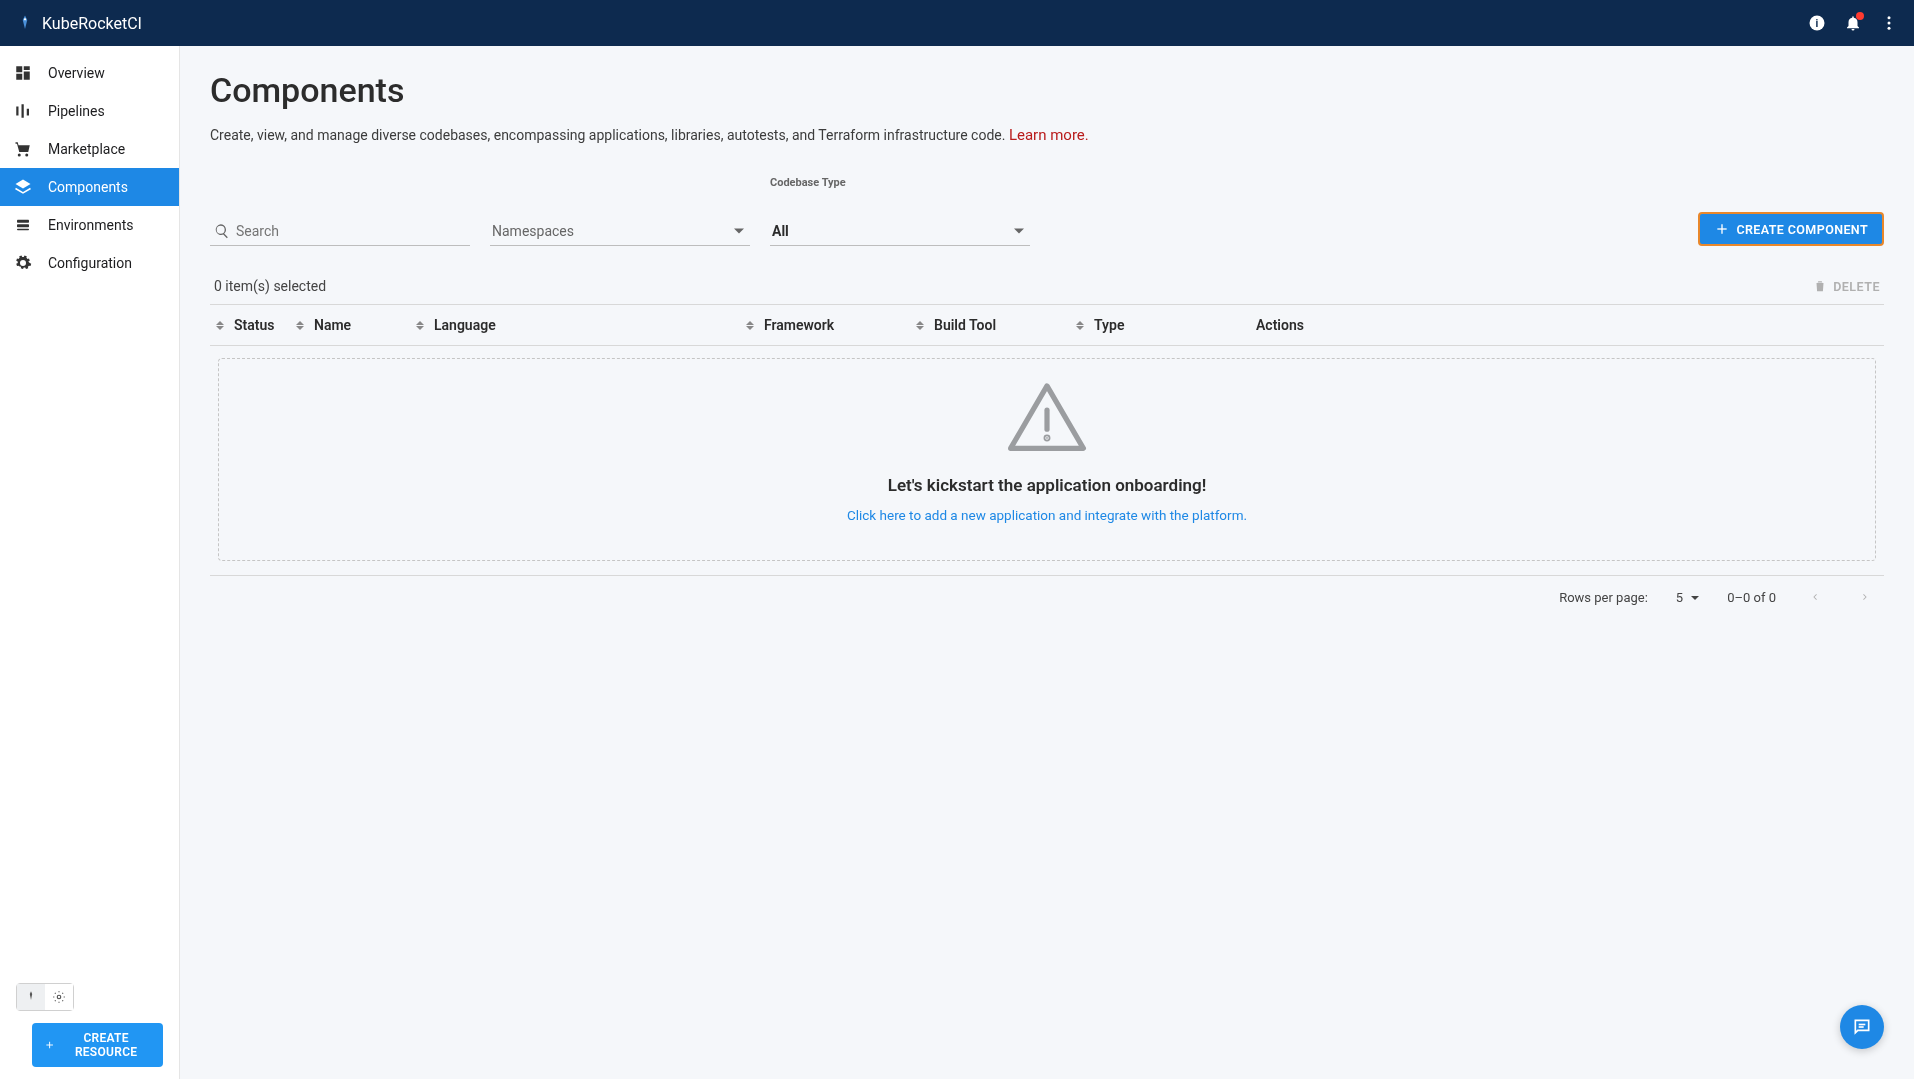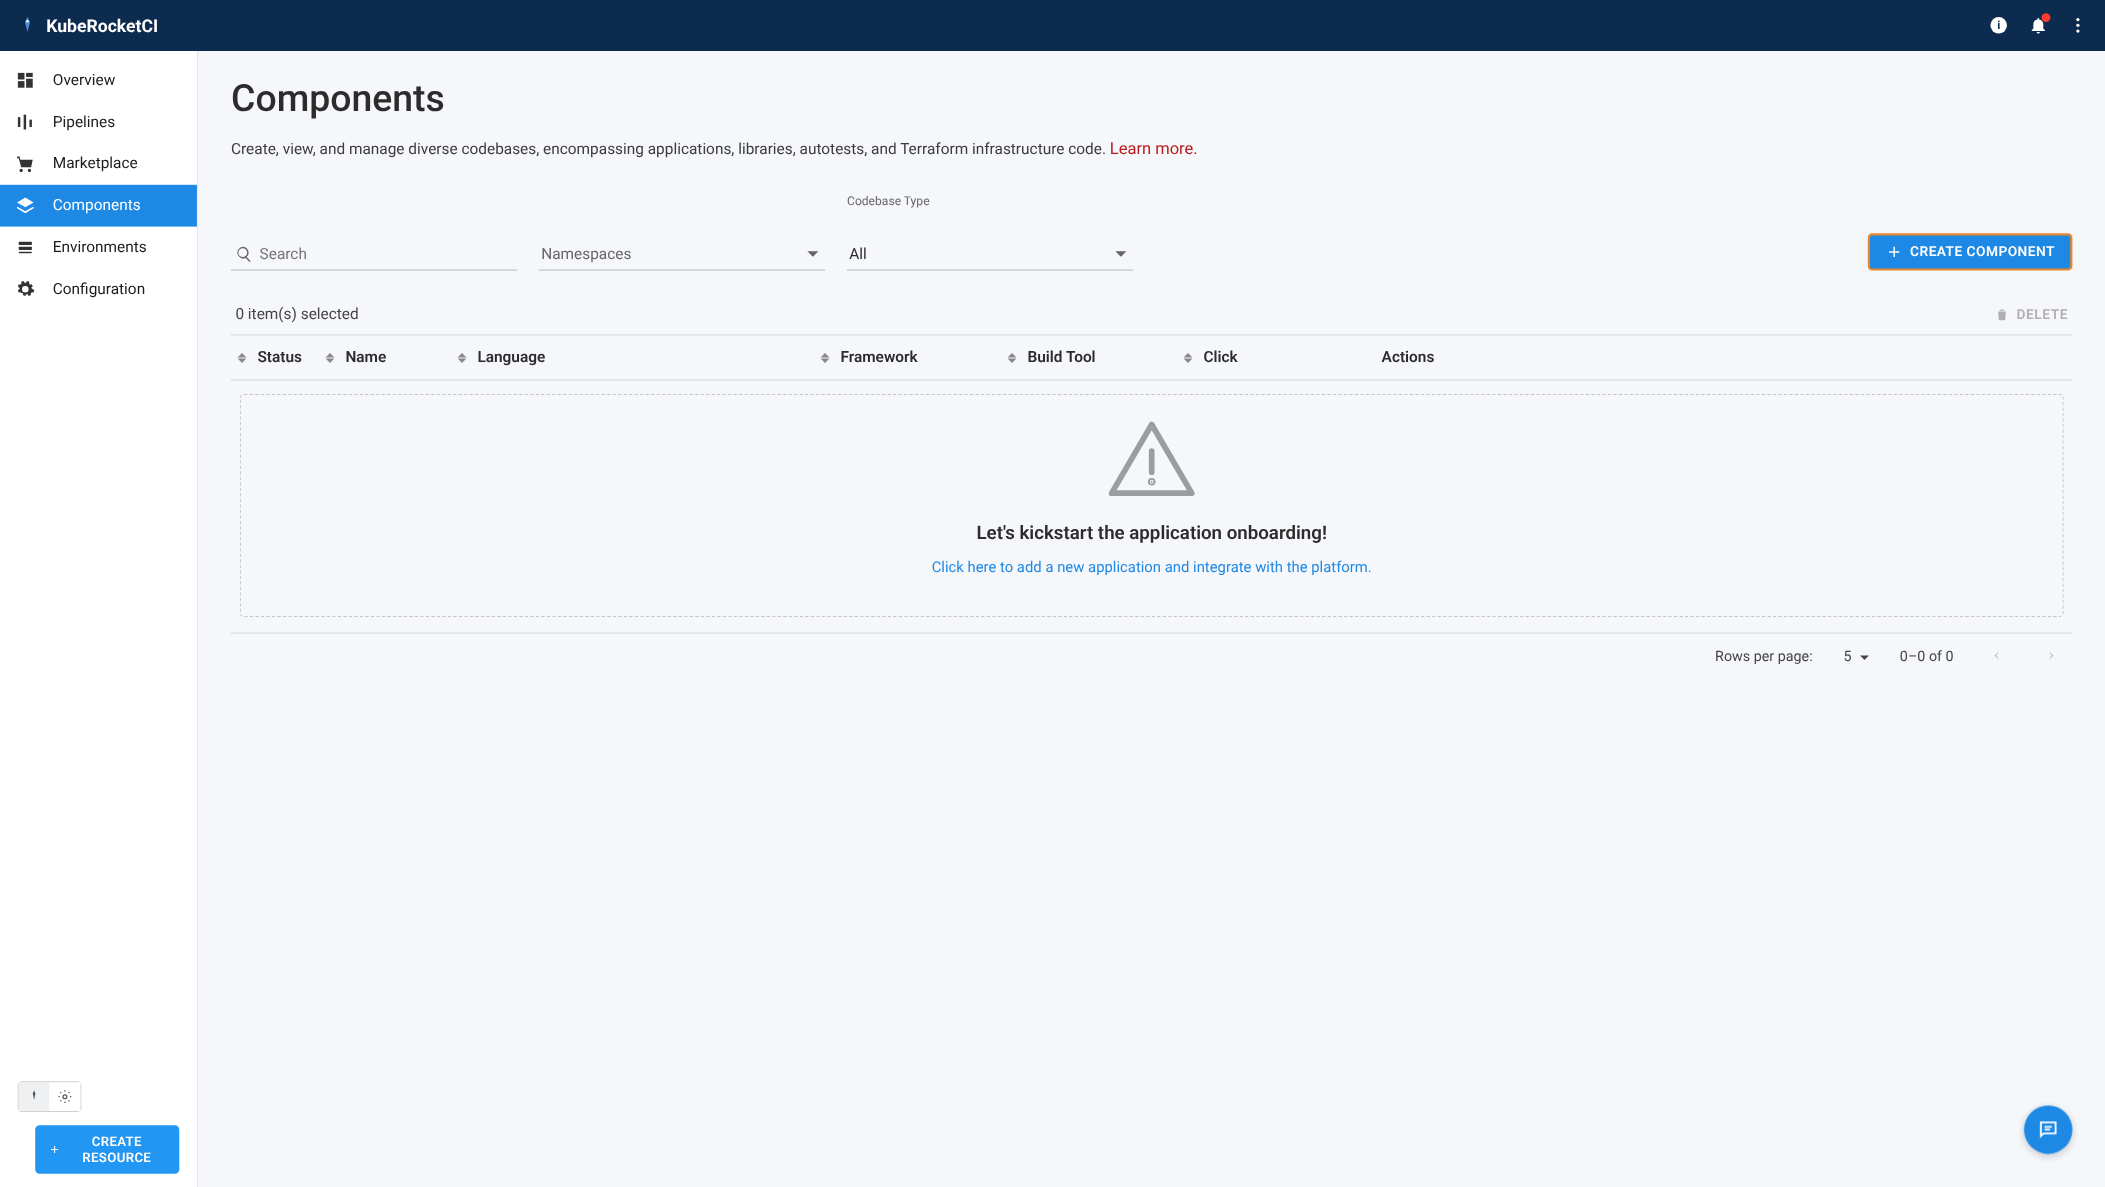--- a/index.html
+++ b/index.html
@@ -1,21 +1,21 @@
 <!DOCTYPE html>
 <html><head>
 <meta charset="utf-8">
 <style>
 * { box-sizing: border-box; margin: 0; padding: 0; font-family: -apple-system, BlinkMacSystemFont, 'Segoe UI', Roboto, sans-serif; }
 body { background: #f5f7fa; color: #2c2c2c; overflow: hidden; }
 .app { display: flex; height: 100vh; }
 
 
 .header { position: fixed; top:0; left:0; right:0; height:46px; background:#0d2a4f; display:flex; align-items:center; padding:0 16px; z-index:10; }
-.brand { display:flex; align-items:center; gap:8px; color:#fff; font-size:16px; font-weight:700; }
+.brand { display:flex; align-items:center; gap:8px; color:#fff; font-size:16px; font-weight:400; }
 .brand svg { width:18px; height:18px; }
 .header-actions { margin-left:auto; display:flex; align-items:center; gap:18px; }
 .header-actions .icon-btn { color:#fff; cursor:pointer; display:flex; align-items:center; position:relative; }
 .header-actions svg { width:18px; height:18px; }
 .notif-dot { position:absolute; top:-2px; right:-2px; width:8px; height:8px; background:#ff3b30; border-radius:50%; }
 
 
 .sidebar { width:180px; background:#fff; height:100vh; padding-top:46px; border-right:1px solid #e5e5e5; display:flex; flex-direction:column; position:relative; }
 .collapse-btn { position:absolute; top:14px; right:20px; cursor:pointer; background:#fff; }
 .nav { flex:1; padding-top:8px; }
@@ -34,21 +34,21 @@
 .main { flex:1; padding:70px 30px 30px; overflow-y:auto; }
 .page-title { font-size:34px; font-weight:500; color:#2c2c2c; margin-bottom:16px; }
 .page-desc { font-size:14px; color:#3c3c3c; margin-bottom:32px; }
 .page-desc a { color:#b91c1c; text-decoration:none; font-size:15px;margin-top:31px; }
 
 .filter-row { display:flex; align-items:flex-end; gap:20px; margin-bottom:22px; }
 .search-field { position:relative; width:260px; }
 .search-field svg { position:absolute; left:4px; top:6px; width:16px; height:16px; fill:#666; }
 .search-field input { width:100%; border:none; border-bottom:1px solid #bdbdbd; padding:6px 6px 6px 26px; font-size:14px; background:transparent; outline:none; }
 .select-field { width:260px; position:relative; }
-.select-field.with-label { width:260px; }
+.select-field.with-label { width:260px;font-weight:bold; }
 .select-label { font-size:11px; color:#666; margin-bottom:2px; display:block; }
 .select-box { width:100%; border:none; border-bottom:1px solid #bdbdbd; padding:6px 24px 6px 2px; font-size:14px; background:transparent; cursor:pointer; position:relative; color:#666;margin-top:28px; }
 .select-box.has-val { color:#2c2c2c; }
 .select-box::after { content:''; position:absolute; right:6px; top:50%; width:0; height:0; border-left:5px solid transparent; border-right:5px solid transparent; border-top:5px solid #666; transform:translateY(-50%); }
 .spacer { flex:1; }
 .create-comp { background:#1e88e5; color:#fff; border:2px solid #e8872b; border-radius:4px; padding:7px 14px; font-size:12.5px; font-weight:600; cursor:pointer; display:flex; align-items:center; gap:6px; letter-spacing:0.4px; }
 .create-comp svg { width:16px; height:16px; }
 
 .selection-bar { display:flex; align-items:center; justify-content:space-between; padding:10px 4px; font-size:14px; color:#444; }
 .del-btn { display:flex; align-items:center; gap:6px; color:#b0b0b0; font-size:12.5px; font-weight:600; letter-spacing:0.5px; cursor:not-allowed; }
@@ -246,21 +246,21 @@
       <div class="col frame">
           <span class="sort-ic"></span>
           <span>Framework</span>
         </div>
       <div class="col build">
           <span class="sort-ic"></span>
           <span>Build Tool</span>
         </div>
       <div class="col type">
           <span class="sort-ic"></span>
-          <span>Click</span>
+          <span>Type</span>
         </div>
       <div class="col actions">
           <span>Actions</span>
         </div>
     </div>
 
     <div class="empty">
       <svg viewBox="0 0 100 90">
           <path d="M50 8 L92 80 L8 80 Z"></path>
           <line x1="50" y1="36" x2="50" y2="58"></line>

